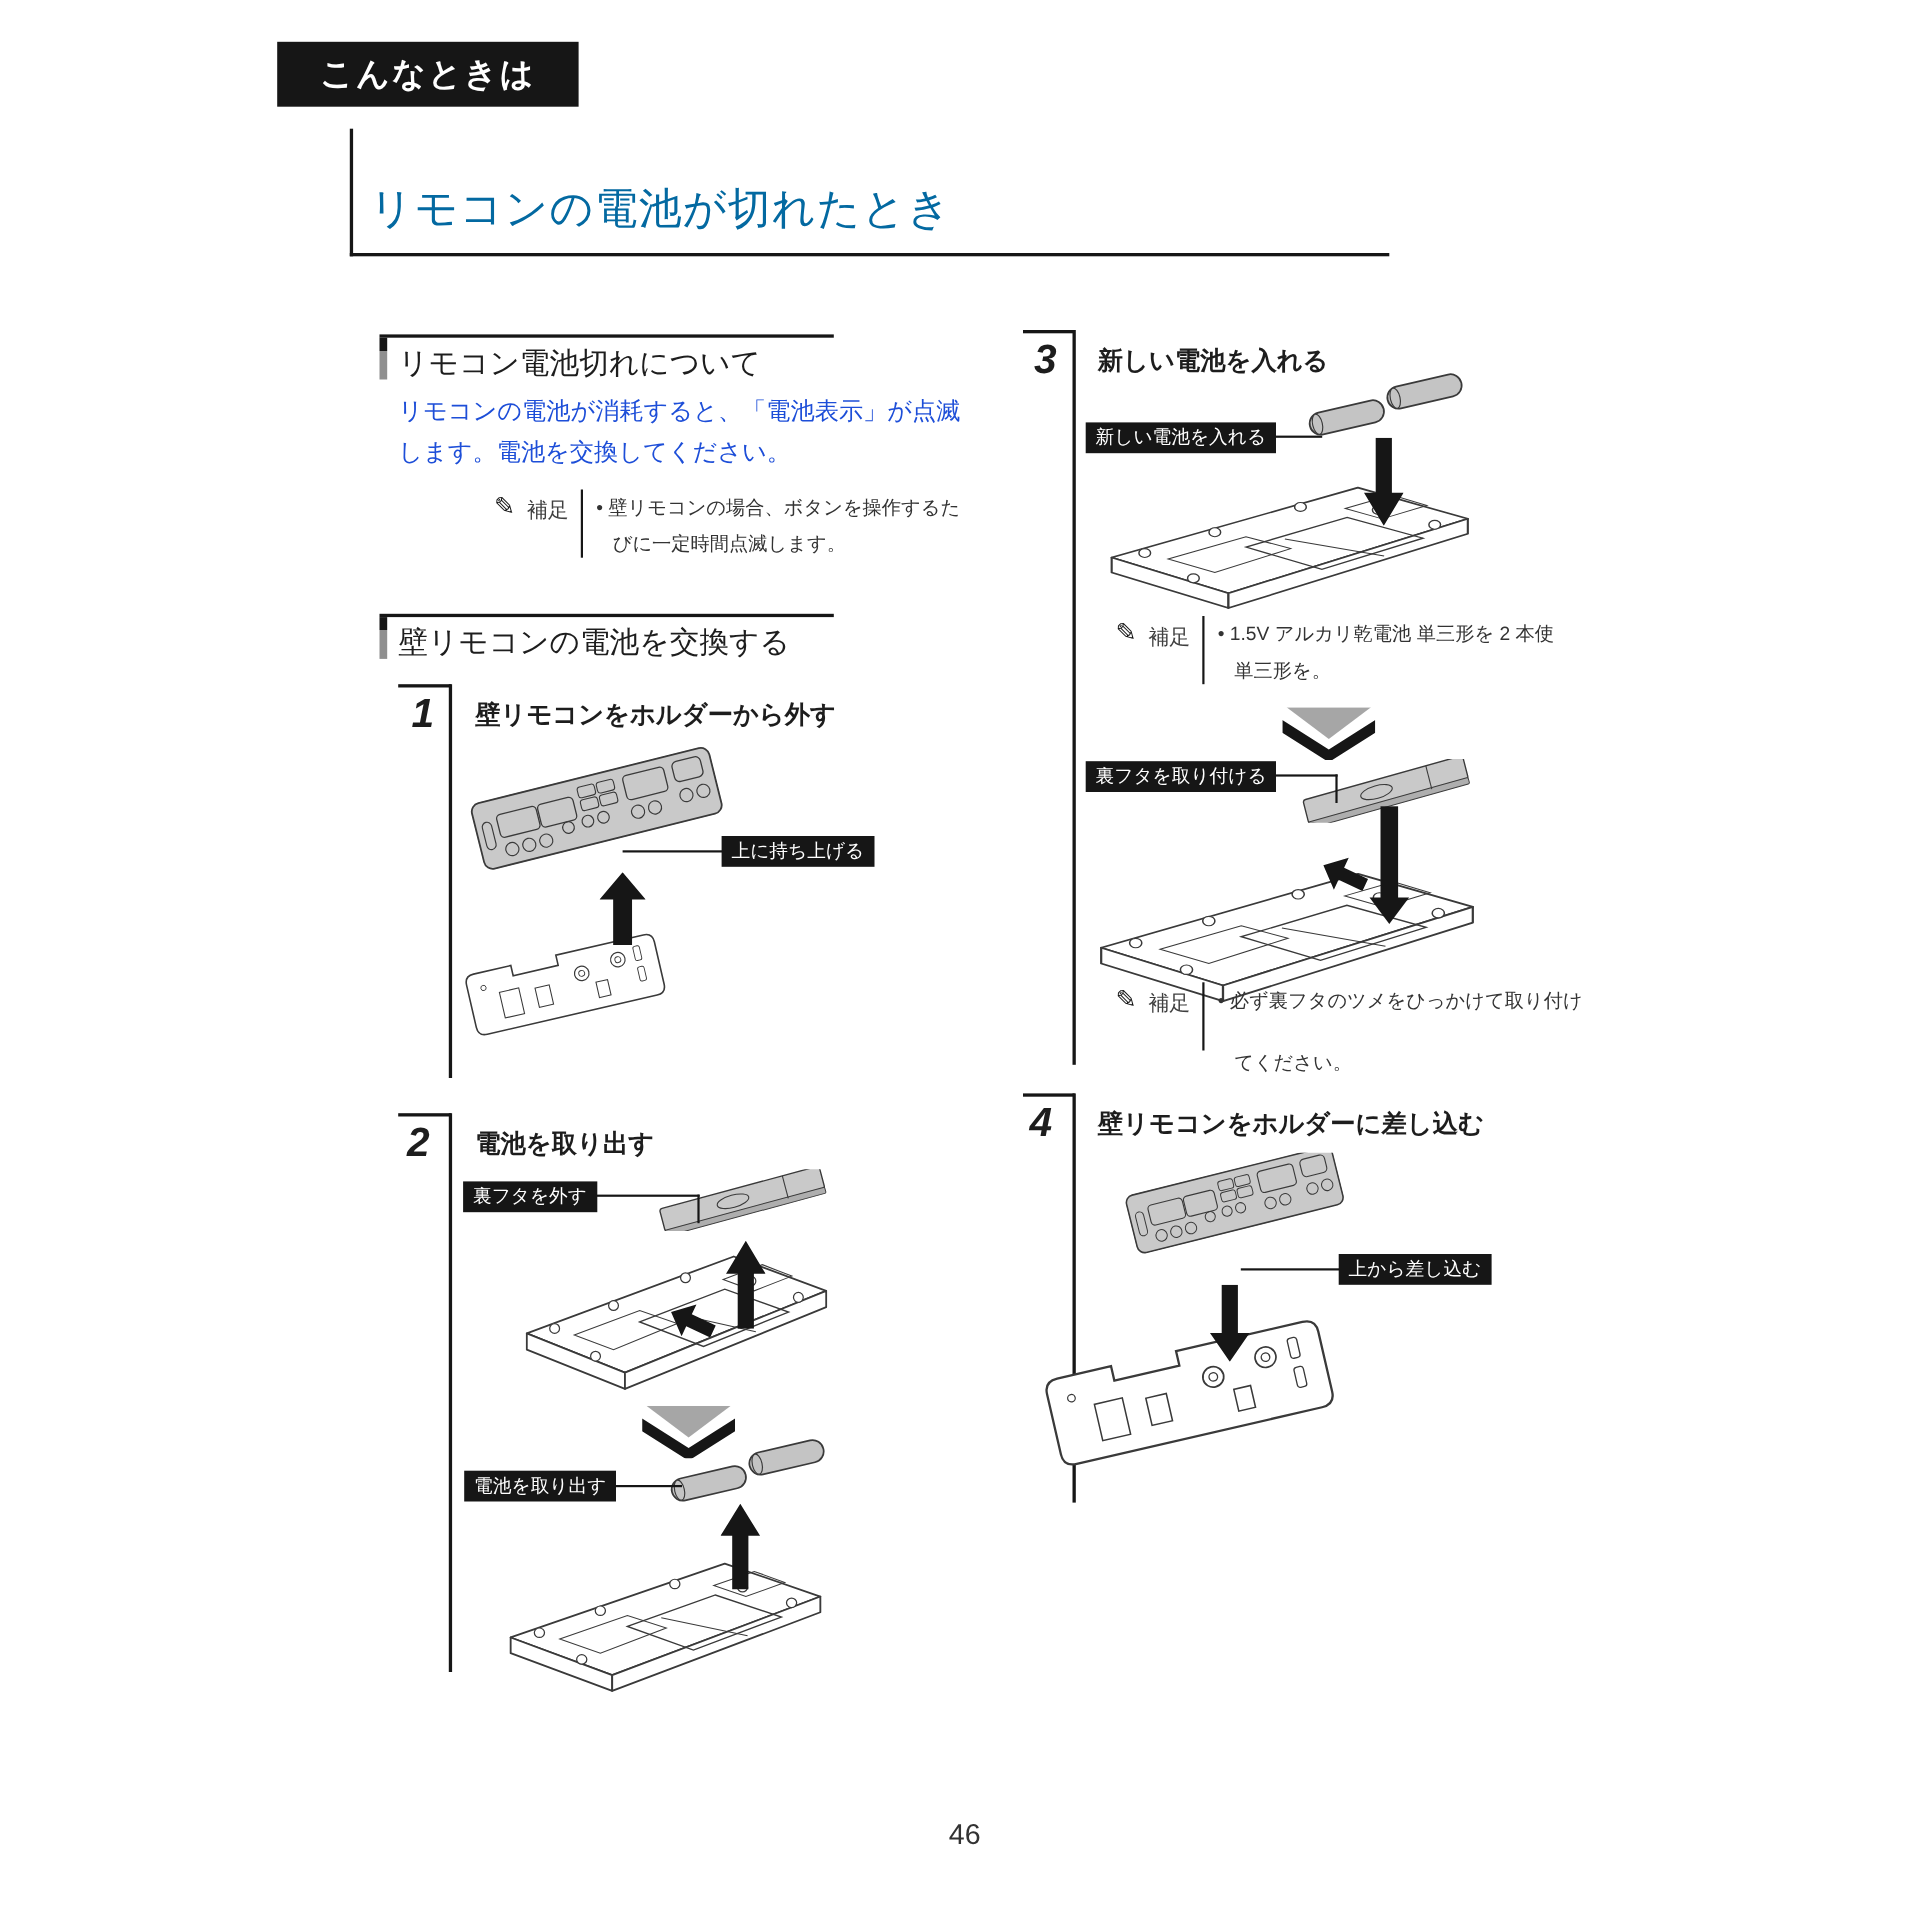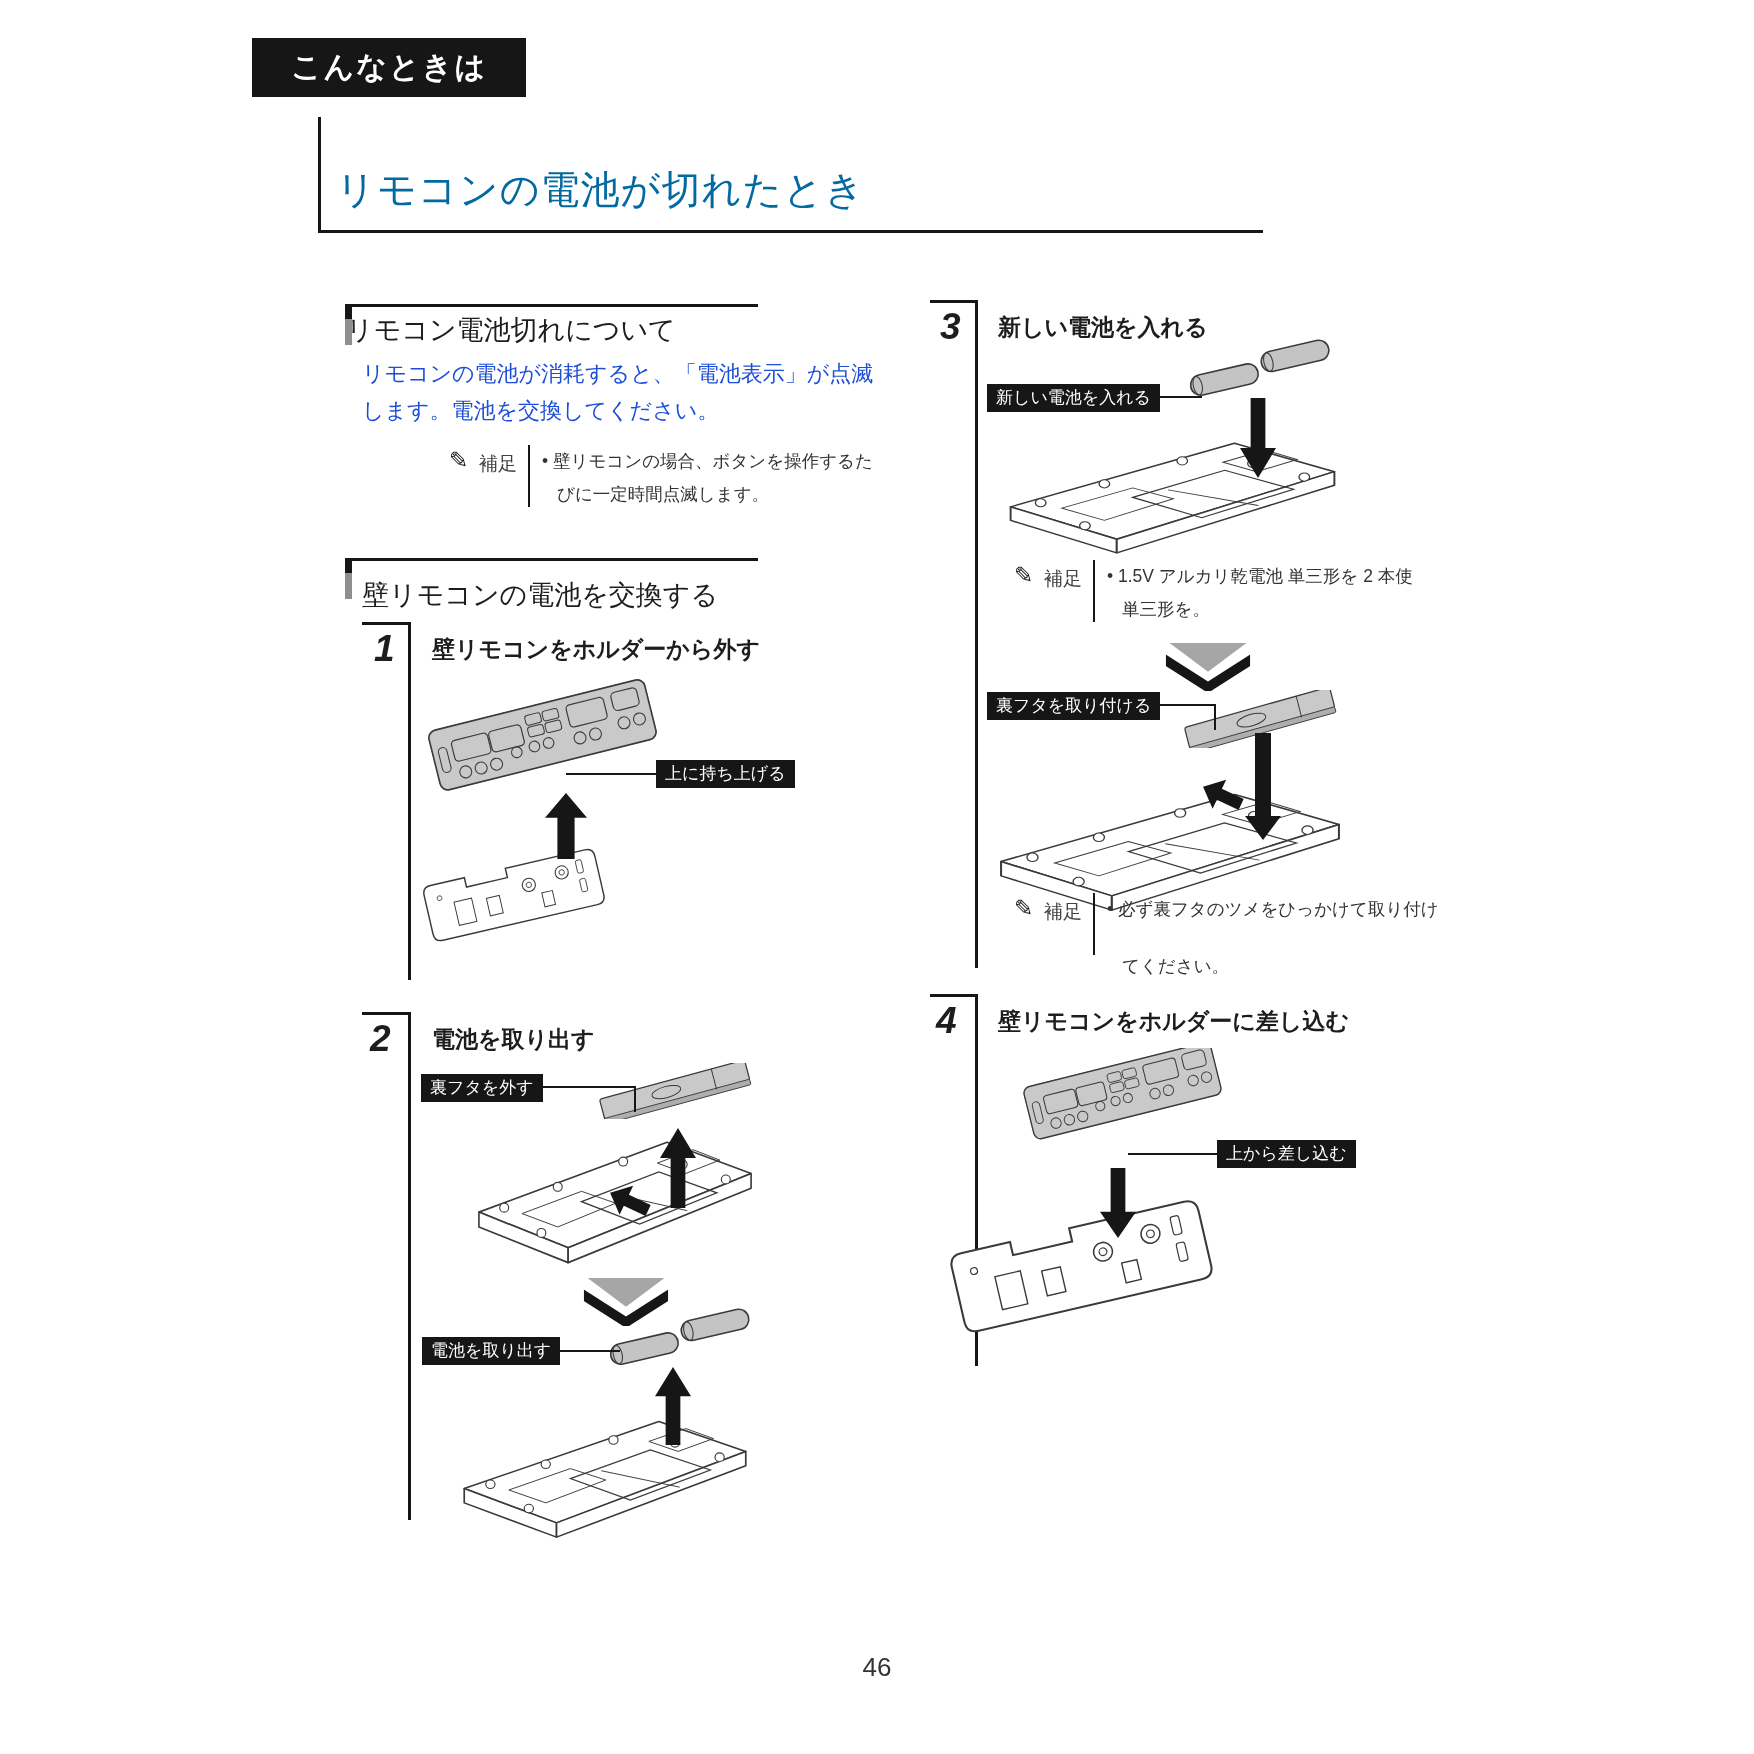--- a/index.html
+++ b/index.html
@@ -117,34 +117,34 @@
   </svg>
 
   <div class="badge" style="left:252px;top:38px;width:274px;height:59px;">こんなときは</div>
 
   <div class="vline" style="left:318px;top:117px;width:3px;height:116px;"></div>
   <div class="doc-title" style="left:336px;top:163px;">リモコンの電池が切れたとき</div>
   <div class="hline" style="left:318px;top:230px;width:945px;height:3px;"></div>
 
   <div class="hline" style="left:345px;top:304px;width:413px;height:3px;"></div>
   <div class="sec-bar" style="left:345px;top:307px;height:38px;"></div>
-  <div class="sec-head" style="left:346px;top:312px;font-family:Liberation Mono, monospace;">リモコン電池切れについて</div>
+  <div class="sec-head" style="left:362px;top:312px;font-family:Liberation Mono, monospace;">リモコン電池切れについて</div>
 
   <div class="body-text" style="left:362px;top:355px;">リモコンの電池が消耗すると、「電池表示」が点滅</div>
   <div class="body-text" style="left:362px;top:392px;">します。電池を交換してください。</div>
 
   <div class="note-icon" style="left:449px;top:447px;">✎</div>
   <div class="note-label" style="left:479px;top:451px;">補足</div>
   <div class="vline" style="left:528px;top:445px;width:2px;height:62px;"></div>
   <div class="note-line" style="left:542px;top:449px;">• 壁リモコンの場合、ボタンを操作するた</div>
   <div class="note-line" style="left:557px;top:482px;">びに一定時間点滅します。</div>
 
   <div class="hline" style="left:345px;top:558px;width:413px;height:3px;"></div>
   <div class="sec-bar" style="left:345px;top:561px;height:38px;"></div>
-  <div class="sec-head" style="left:362px;top:566px;margin-top:11px;">壁リモコンの電池を交換する</div>
+  <div class="sec-head" style="left:362px;top:566px;">壁リモコンの電池を交換する</div>
 
   <div class="hline" style="left:362px;top:622px;width:48px;height:3px;"></div>
   <div class="vline" style="left:408px;top:622px;width:3px;height:358px;"></div>
   <div class="stepnum" style="left:374px;top:628px;">1</div>
   <div class="stephead" style="left:432px;top:634px;">壁リモコンをホルダーから外す</div>
 
   <svg class="abs" style="left:408px;top:658px;" width="395" height="325" viewBox="0 0 395 325">
     <g transform="translate(15,196) rotate(-13 90 37)">
         <use href="#sym-holder" width="180" height="74"></use>
       </g>

